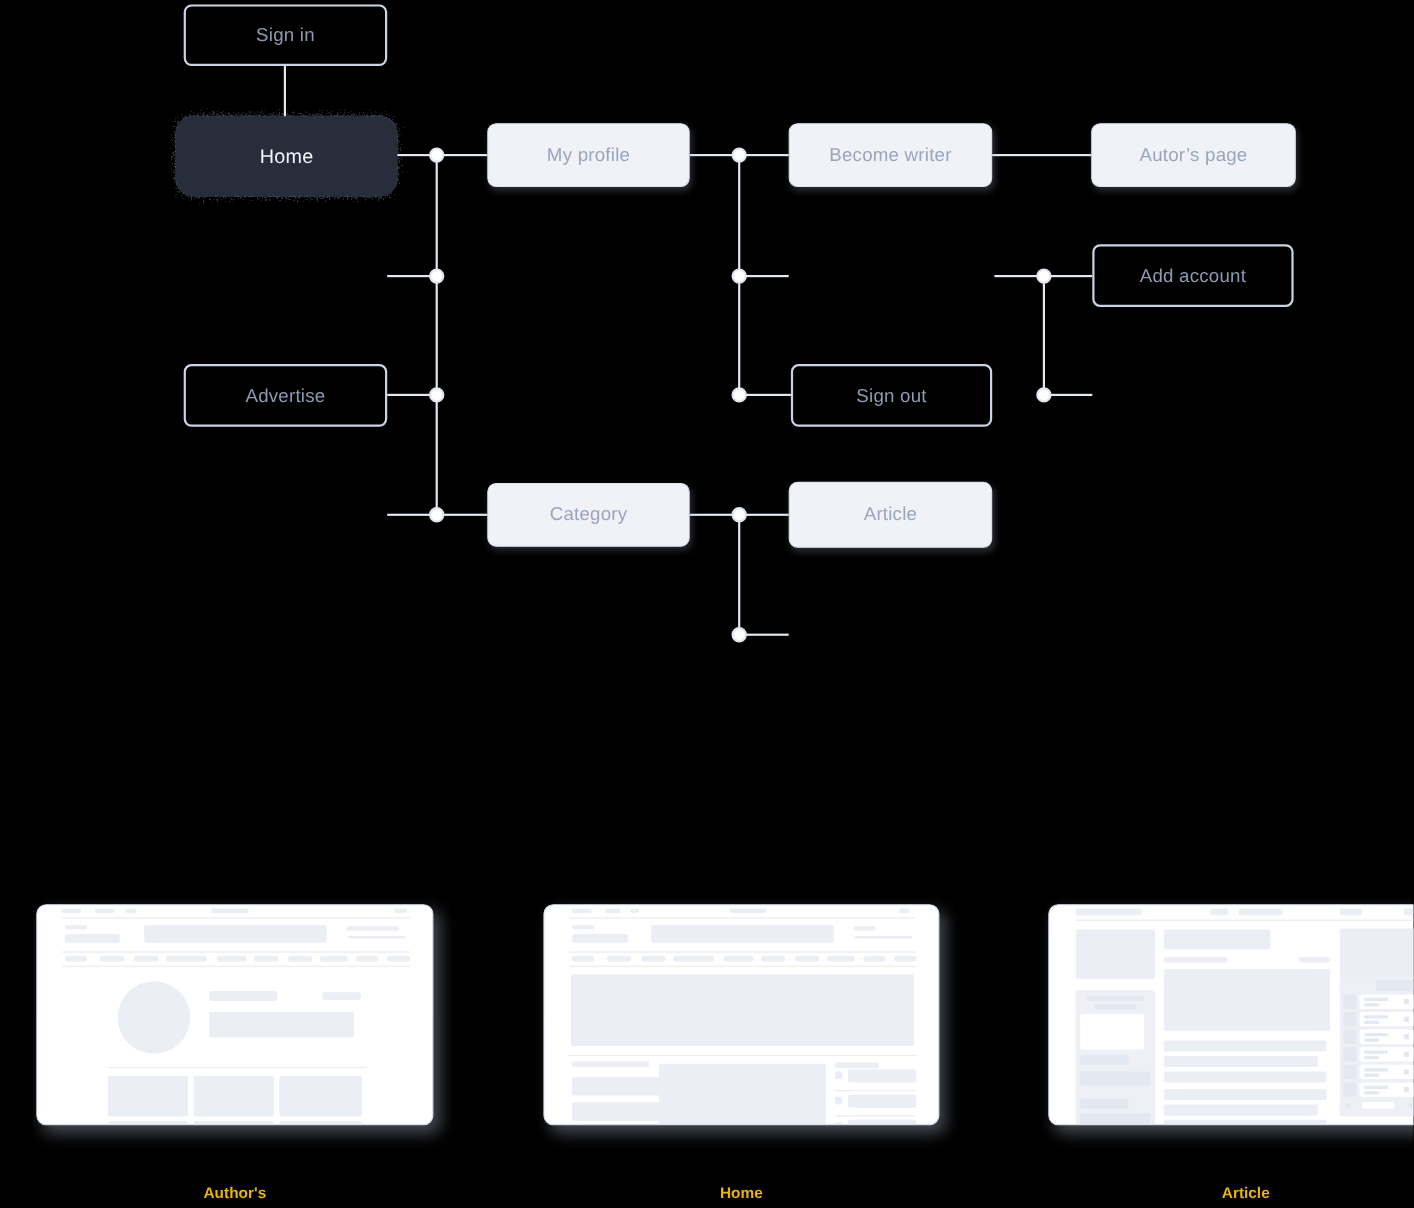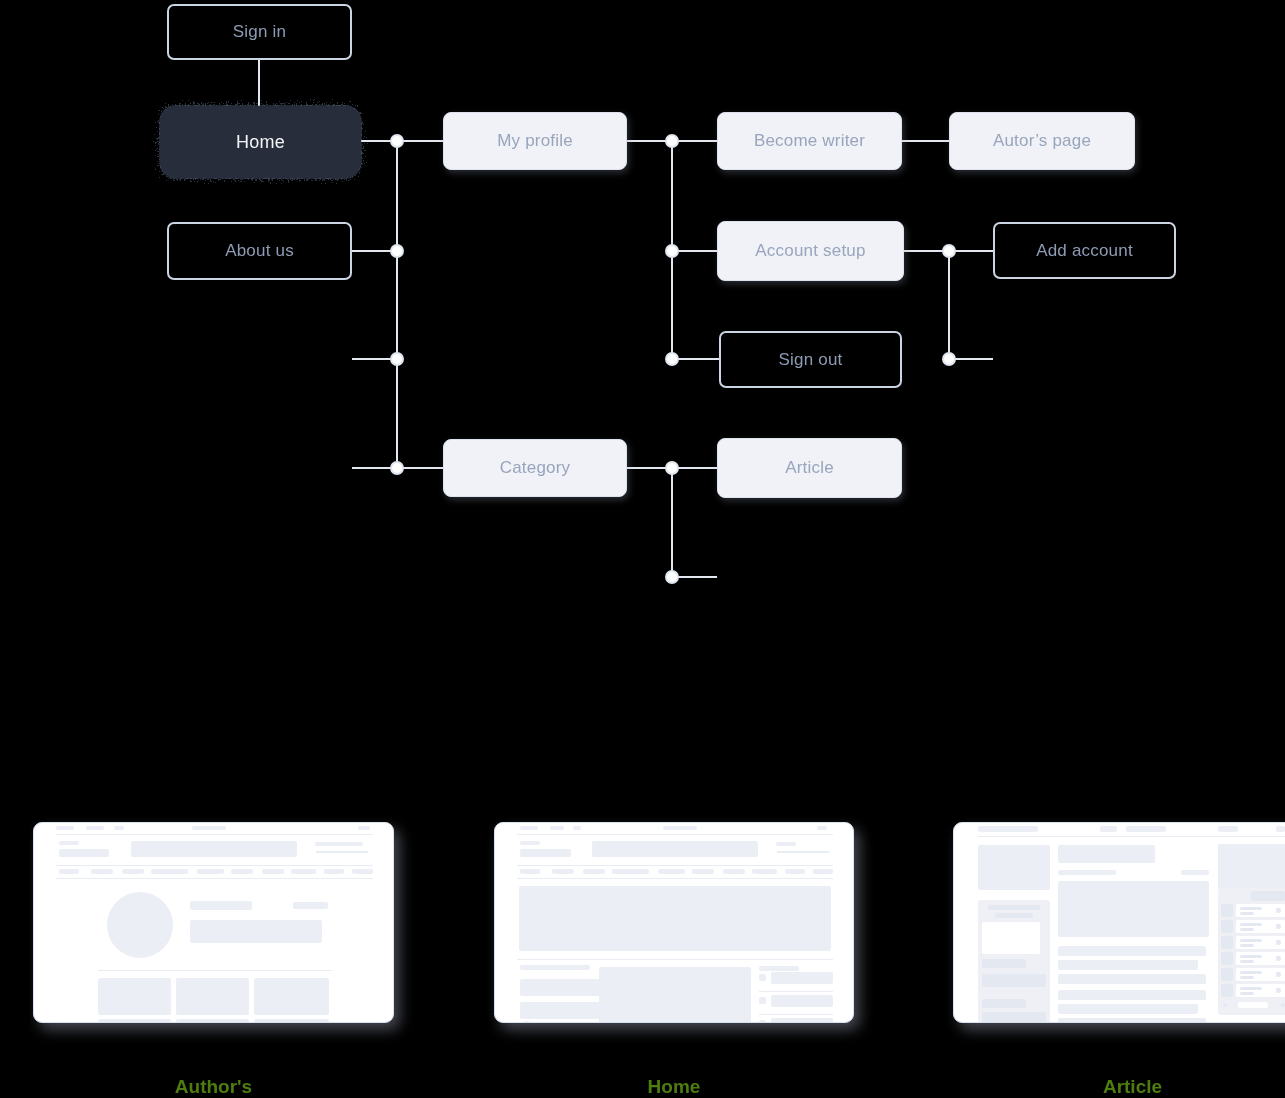--- a/index.html
+++ b/index.html
@@ -39,22 +39,22 @@
     border: 1px solid #d8e1f0; border-radius: 9px; overflow: hidden;
     box-shadow: 6px 7px 14px rgba(175,186,208,.38);
   }
   .card i { position: absolute; display: block; background: #ebeef5; border-radius: 2px; }
   .card i.ln { background: #e8ecf3; border-radius: 0; }
   .card i.cr { border-radius: 50%; }
   .card i.wh { background: #fff; }
   .card i.pn { background: #eef0f6; border-radius: 3px; }
   .card i.pn2 { background: #e4e8f0; }
   .plabel {
-    position: absolute; top: 1076px; font-size: 19px; font-weight: 700;
-    color: #4d7c0f; text-align: center;
+    position: absolute; top: 1076px; font-size: 14px; font-weight: 700;
+    color: #eab308; text-align: center;
   }
 </style>
 </head>
 <body>
 
 <div class="canvas">
 
   <svg class="halo" width="261" height="132" style="left:100px;top:76px">
     <defs>
       <filter id="rough" x="-30%" y="-30%" width="160%" height="160%">
@@ -95,42 +95,39 @@
   <div class="dot" style="left:635px;top:570px"></div>
   <div class="dot" style="left:912px;top:244px"></div>
   <div class="dot" style="left:912px;top:352px"></div>
 
   <div class="node outline" style="left:137px;top:4px;width:185px;height:56px">
       <span>Sign in</span>
     </div>
   <div class="node dark" style="left:130px;top:106px;width:201px;height:72px">
       <span>Home</span>
     </div>
-  <div class="node outline" style="left:137px;top:222px;width:185px;height:58px">
-      <span>About us</span>
+  <div class="node outline" style="left:137px;top:331px;width:185px;height:57px">
+      <span>Advertise</span>
     </div>
   <div class="node fill" style="left:413px;top:112px;width:184px;height:58px">
       <span>My profile</span>
     </div>
   <div class="node fill" style="left:413px;top:439px;width:184px;height:58px">
       <span>Category</span>
     </div>
   <div class="node fill" style="left:687px;top:112px;width:185px;height:58px">
       <span>Become writer</span>
     </div>
-  <div class="node fill" style="left:687px;top:221px;width:187px;height:60px">
-      <span>Account setup</span>
-    </div>
   <div class="node outline" style="left:689px;top:331px;width:183px;height:57px">
       <span>Sign out</span>
     </div>
   <div class="node fill" style="left:687px;top:438px;width:185px;height:60px">
       <span>Article</span>
     </div>
-  <div class="node fill" style="left:919px;top:112px;width:186px;height:58px">
+  <div class="node fill" style="left:962px;top:112px;width:186px;height:58px">
       <span>Autor’s page</span>
     </div>
   <div class="node outline" style="left:963px;top:222px;width:183px;height:57px">
       <span>Add account</span>
     </div>
 
   <div class="card" style="left:3px;top:822px;width:361px">
     <i style="left:22px;top:3px;width:18px;height:4px"></i>
     <i style="left:52px;top:3px;width:18px;height:4px"></i>
     <i style="left:80px;top:3px;width:10px;height:4px"></i>

